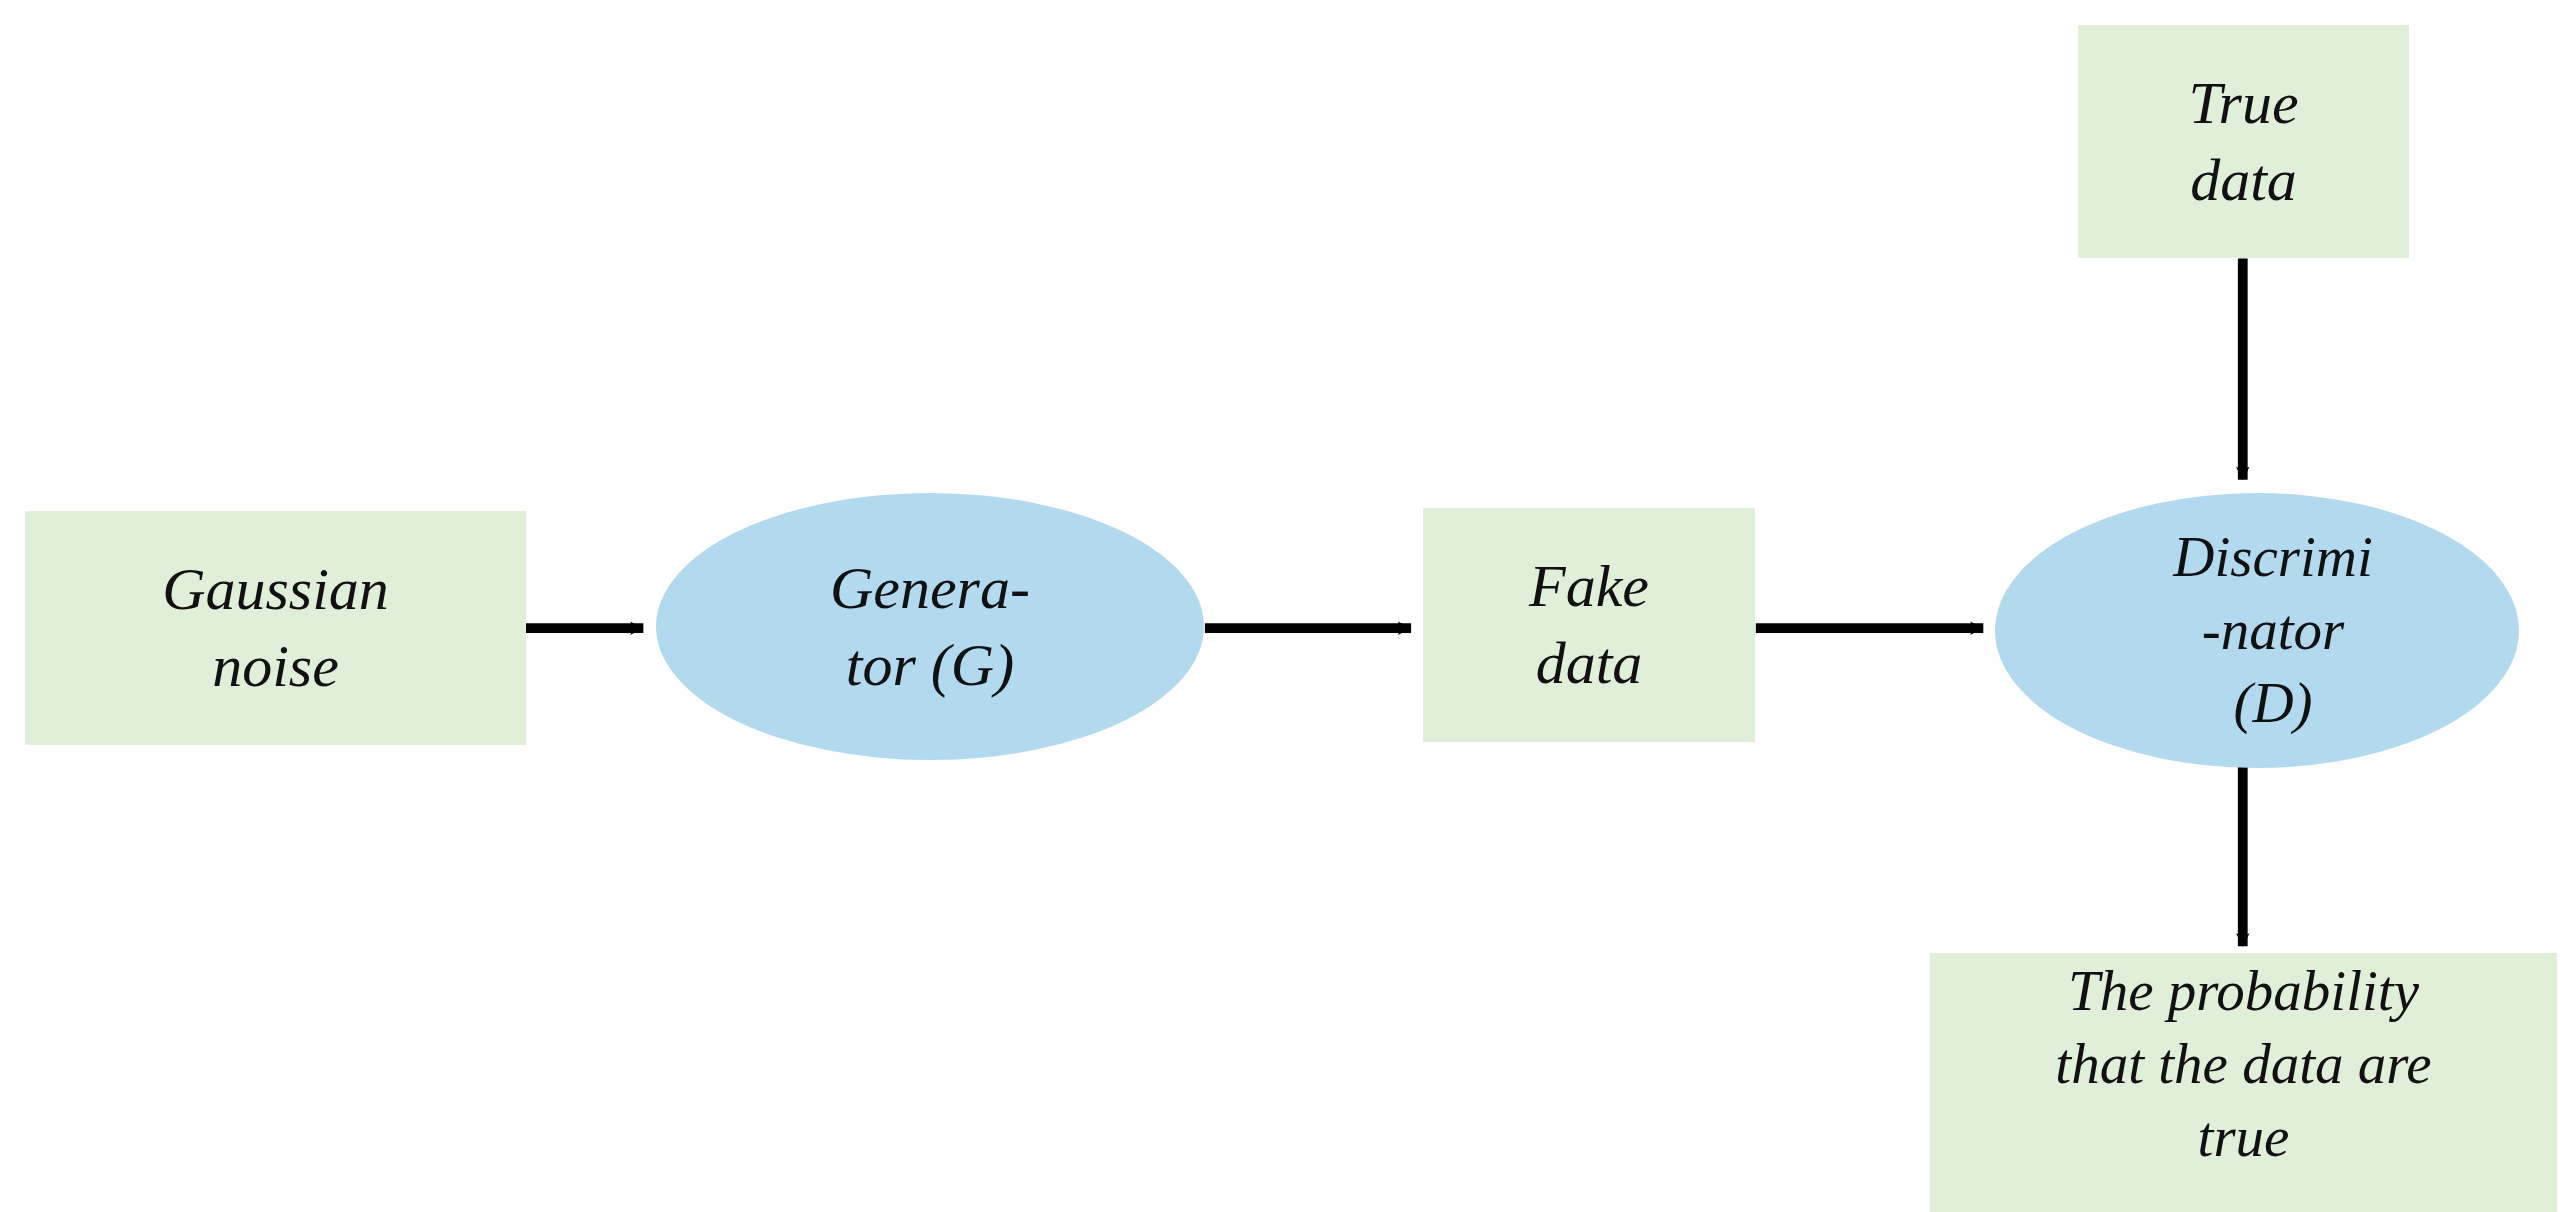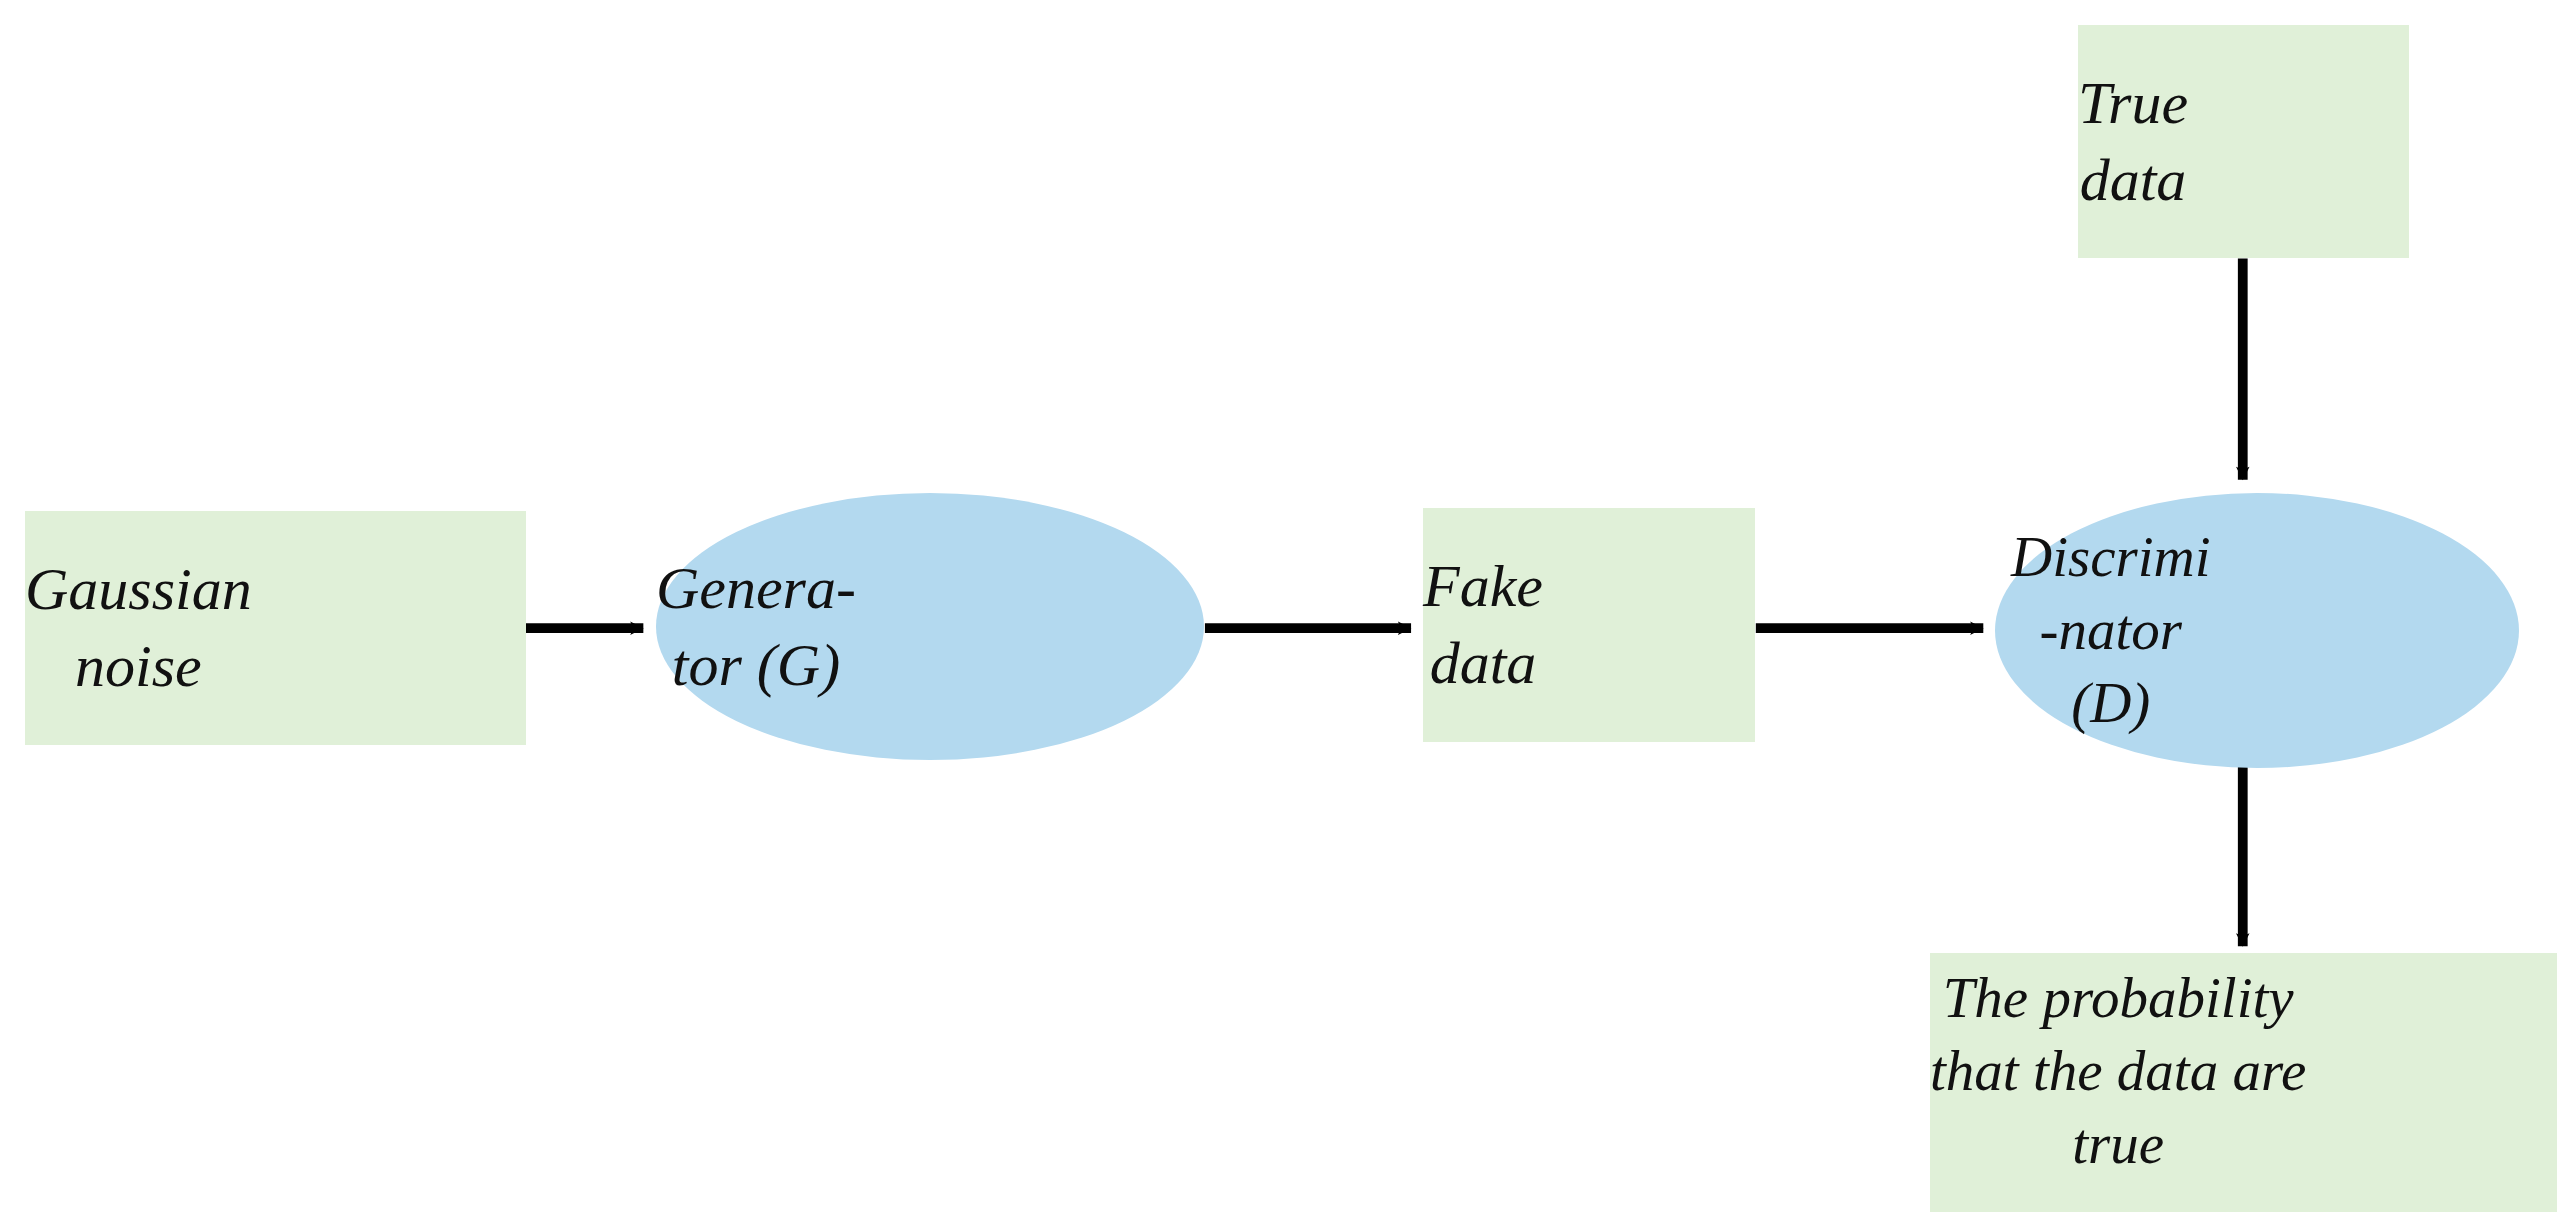--- a/index.html
+++ b/index.html
@@ -12,20 +12,21 @@
     width: 2576px;
     height: 1212px;
     background: #ffffff;
     overflow: hidden;
     font-family: "Liberation Serif", "DejaVu Serif", serif;
   }
   .node {
     position: absolute;
     display: flex;
     align-items: center;
+    justify-content: center;
     text-align: center;
     font-style: italic;
     color: #111111;
     line-height: 1.28;
     box-sizing: border-box;
   }
   .box {
     background: #e0f0d8;
   }
   .ellipse {
@@ -57,21 +58,21 @@
   }
   #node-discriminator {
     left: 1995px; top: 493px; width: 524px;  height: 275px;
     font-size: 57px;
   }
   #node-discriminator .label { transform: translateX(16px); }
   #node-probability {
     left: 1930px; top: 953px; width: 627px; height: 259px;
     font-size: 57px;
     align-items: flex-start;
-    padding-top: 9px;
+    padding-top: 2px;
   }
 
   
   #arrow-layer {
     position: absolute;
     left: 0; top: 0;
     width: 2576px;
     height: 1212px;
     pointer-events: none;
   }

